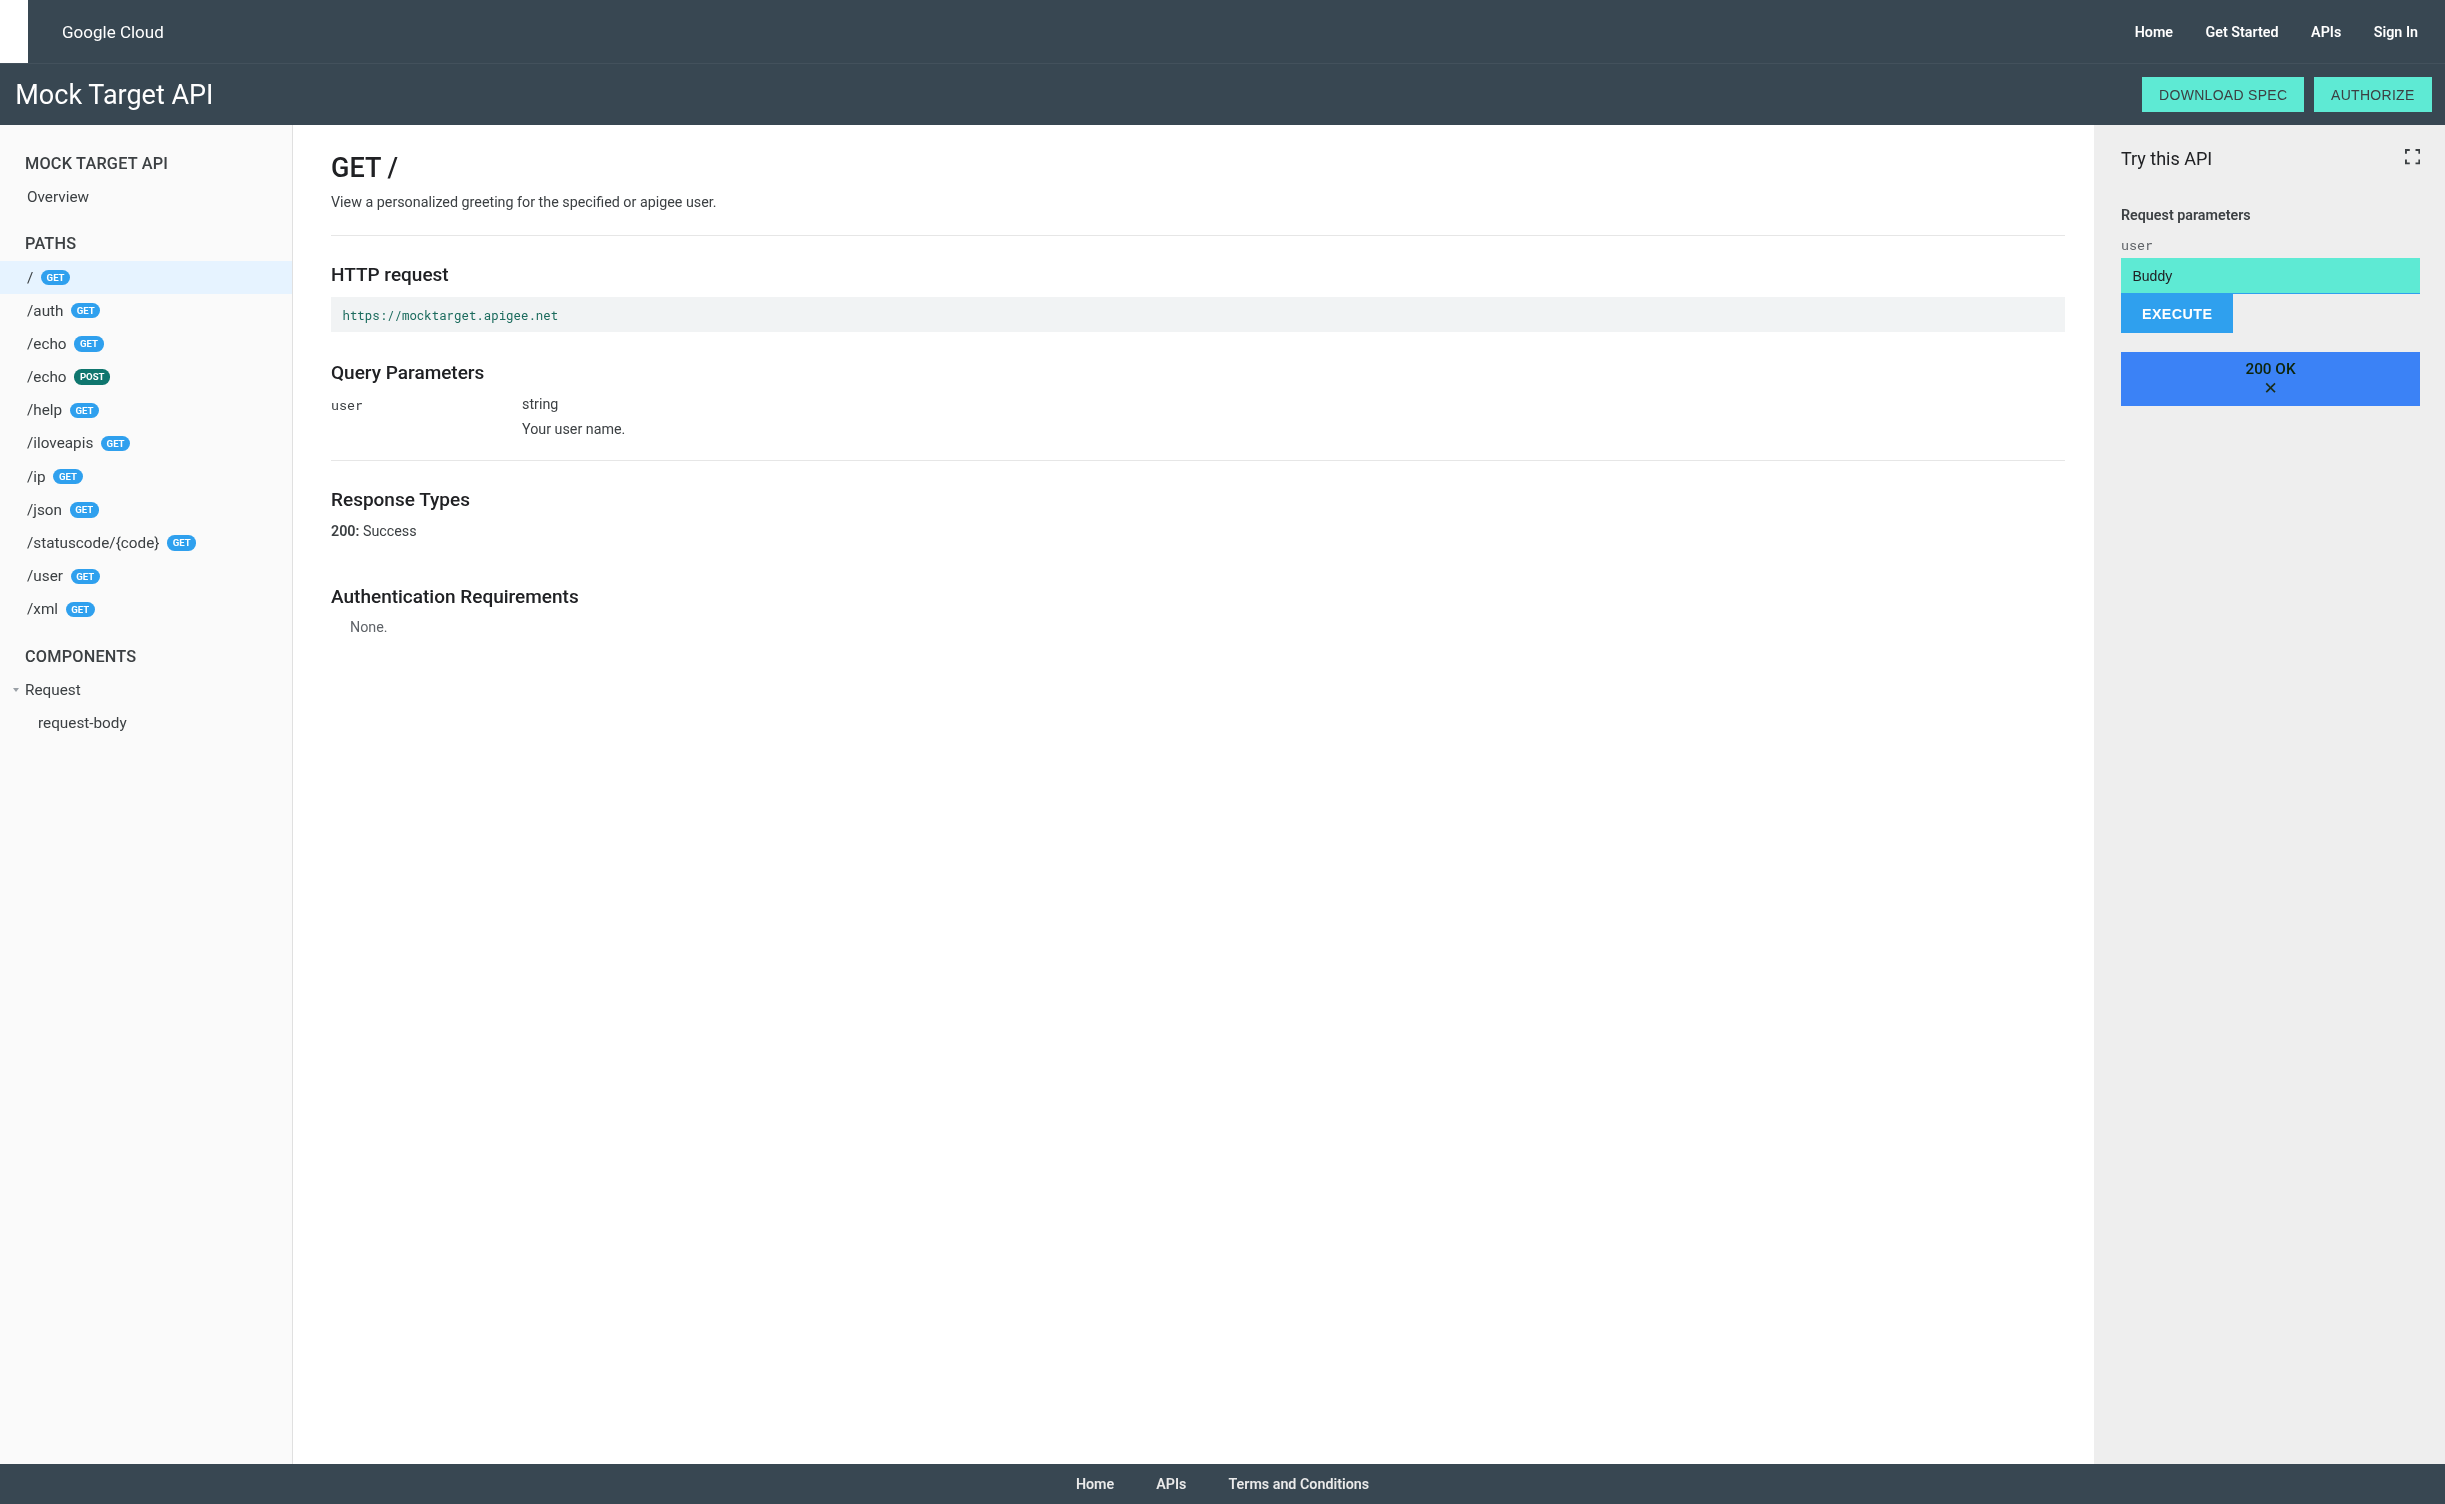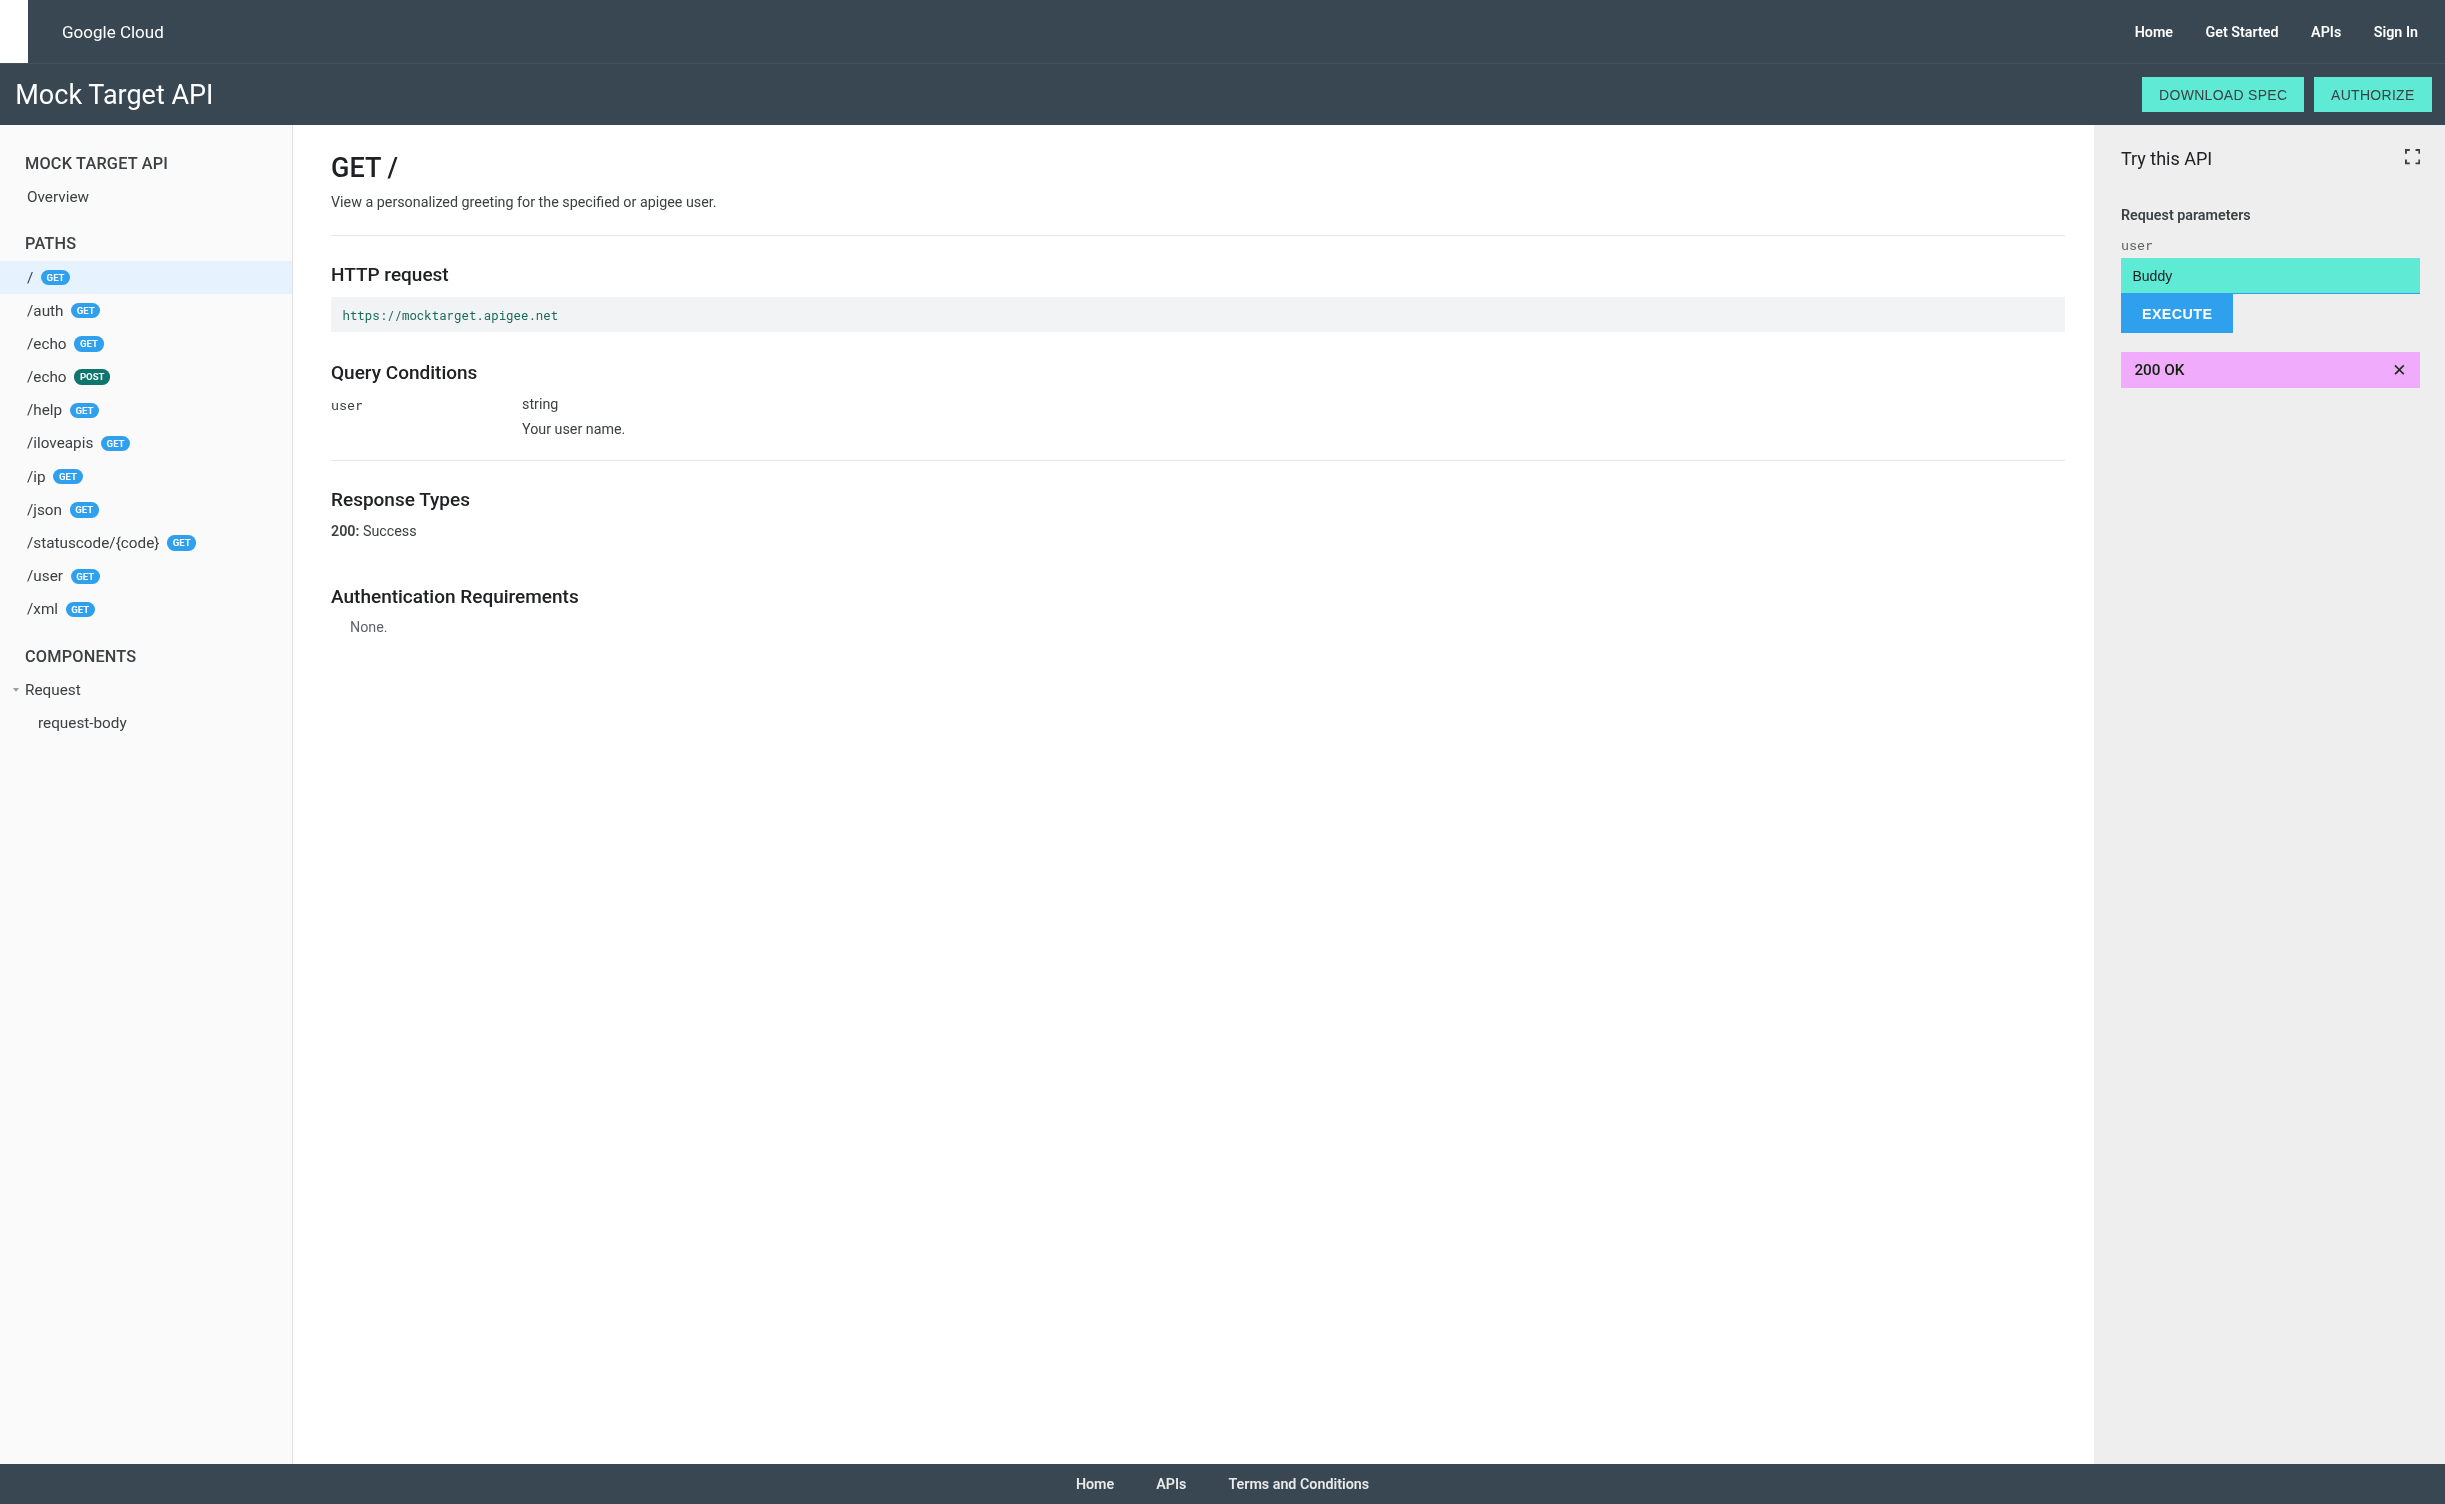--- a/index.html
+++ b/index.html
@@ -90,22 +90,22 @@
   .rp-input {
     width:100%; background:#5eead4; border:none; border-bottom:1.9px solid #2fa0ee;
     padding:9.6px 11.5px; font-size:14px; color:#202124; outline:none; 
   }
   .exec-btn {
     background:#2fa0ee; color:#fff; border:none; padding:11.5px 21px;
     font-size:14.3px; font-weight:700; cursor:pointer; margin-bottom:19px;
     letter-spacing:0.4px;
   }
   .status-bar {
-    background:#f0abfc; color:#0a3613; font-size:15.3px; font-weight:500;
-    padding:7.6px 13.4px; display:flex; justify-content:space-between; align-items:center;
+    background:#3b82f6; color:#0a3613; font-size:15.3px; font-weight:500;
+    padding:7.6px 13.4px; display:flex; justify-content:space-between; align-items:center;flex-direction:column;
   }
   .status-text { color:#0d2409; font-weight:500; }
   .close-x { color:#1b2d18; font-size:17px; cursor:pointer; font-weight:400; }
   .response-body {
     background:#fff; border-left:7.6px solid #e0e0e0; padding:11.5px 13.4px;
     font-family:"Roboto Mono",Menlo,Consolas,monospace; font-size:14.3px; color:#202124;
     min-height:268px;
   }
   .footer {
     background:#384752; color:#eaeaea; height:40px; display:flex;
@@ -196,21 +196,21 @@
       </div>
   </div>
 
   <div class="main">
     <h1>GET /</h1>
     <div class="main-desc">View a personalized greeting for the specified or apigee user.</div>
     <hr class="divider">
     <div class="section-h">HTTP request</div>
     <div class="code-box">https://mocktarget.apigee.net</div>
 
-    <div class="section-h" style="margin-top:7.6px">Query Conditions</div>
+    <div class="section-h" style="margin-top:7.6px">Query Parameters</div>
     <div id="params-container">
         <div class="param-row">
           <div class="param-name">user</div>
           <div class="param-col">
             <div class="ptype">string</div>
             <div>Your user name.</div>
           </div>
         </div>
       </div>
     <hr class="divider" style="margin-top:15.3px">

